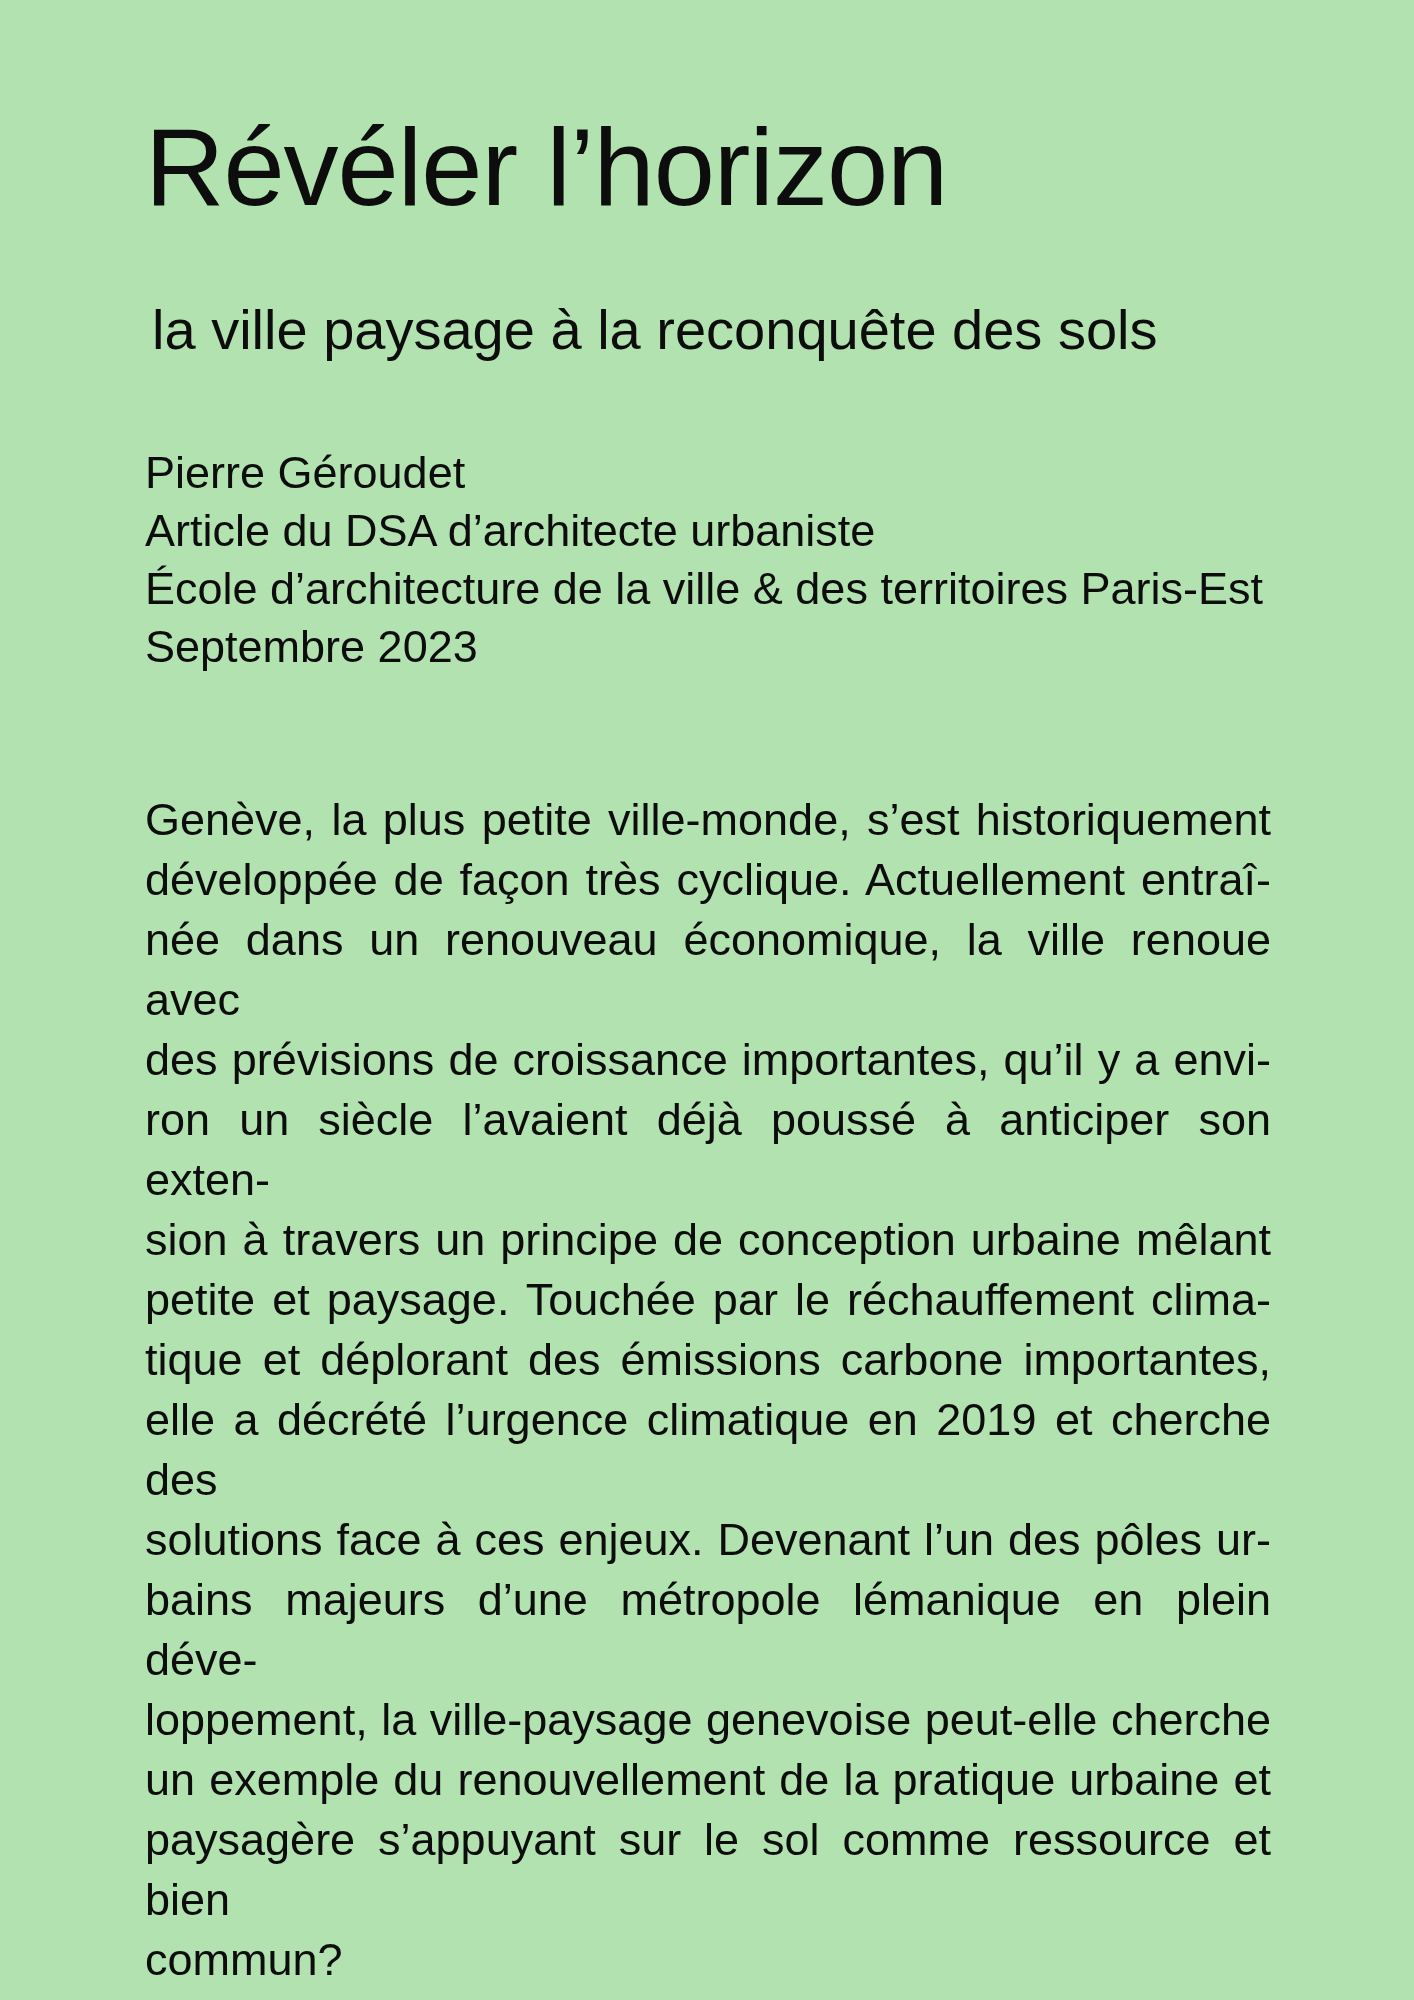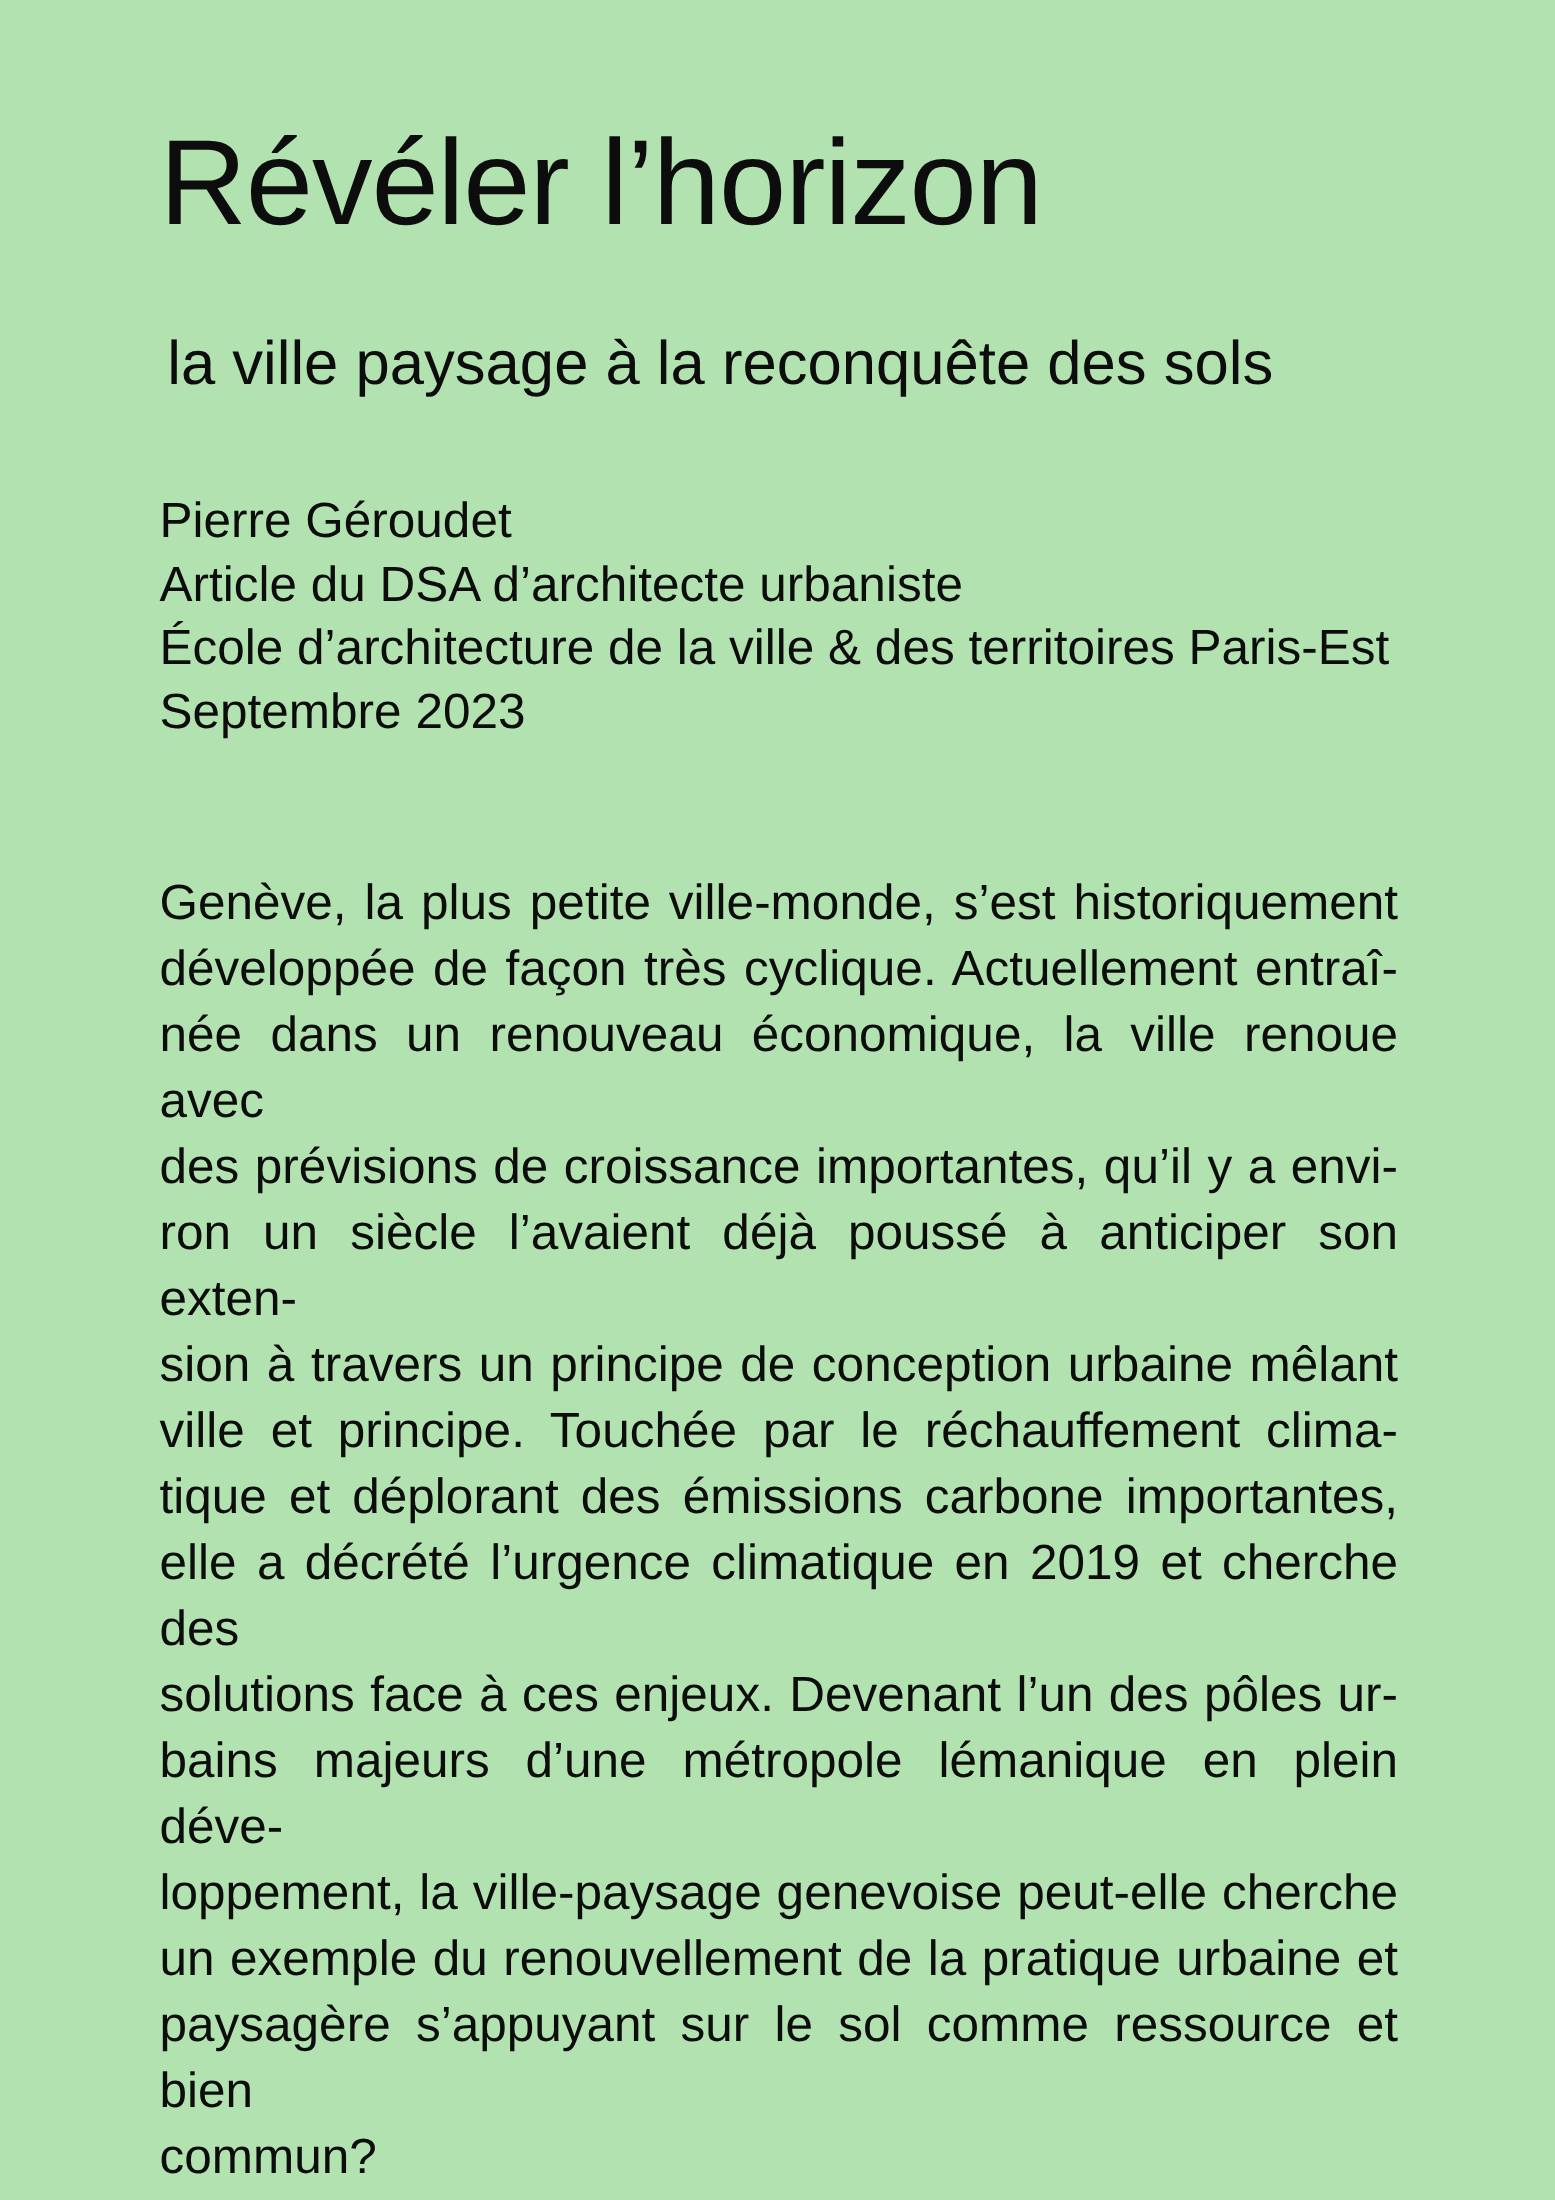--- a/index.html
+++ b/index.html
@@ -80,21 +80,21 @@
       <div class="meta-line">Septembre 2023</div>
     </div>
 
   <div class="body">
       <div class="body-line">Genève, la plus petite ville-monde, s’est historiquement</div>
       <div class="body-line">développée de façon très cyclique. Actuellement entraî-</div>
       <div class="body-line">née dans un renouveau économique, la ville renoue avec</div>
       <div class="body-line">des prévisions de croissance importantes, qu’il y a envi-</div>
       <div class="body-line">ron un siècle l’avaient déjà poussé à anticiper son exten-</div>
       <div class="body-line">sion à travers un principe de conception urbaine mêlant</div>
-      <div class="body-line">ville et principe. Touchée par le réchauffement clima-</div>
+      <div class="body-line">petite et paysage. Touchée par le réchauffement clima-</div>
       <div class="body-line">tique et déplorant des émissions carbone importantes,</div>
       <div class="body-line">elle a décrété l’urgence climatique en 2019 et cherche des</div>
       <div class="body-line">solutions face à ces enjeux. Devenant l’un des pôles ur-</div>
       <div class="body-line">bains majeurs d’une métropole lémanique en plein déve-</div>
       <div class="body-line">loppement, la ville-paysage genevoise peut-elle cherche</div>
       <div class="body-line">un exemple du renouvellement de la pratique urbaine et</div>
       <div class="body-line">paysagère s’appuyant sur le sol comme ressource et bien</div>
       <div class="body-line">commun?</div>
     </div>
 

